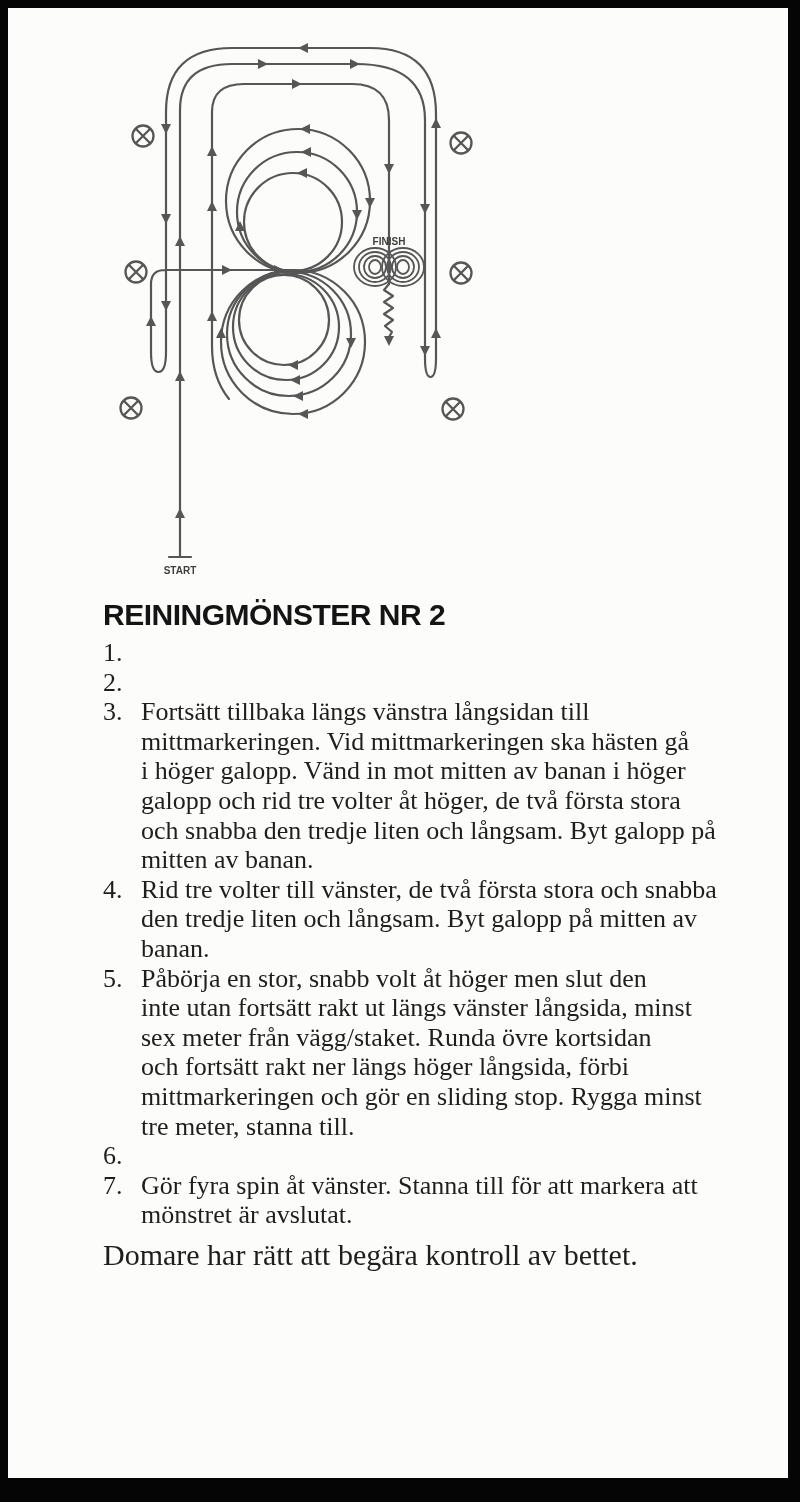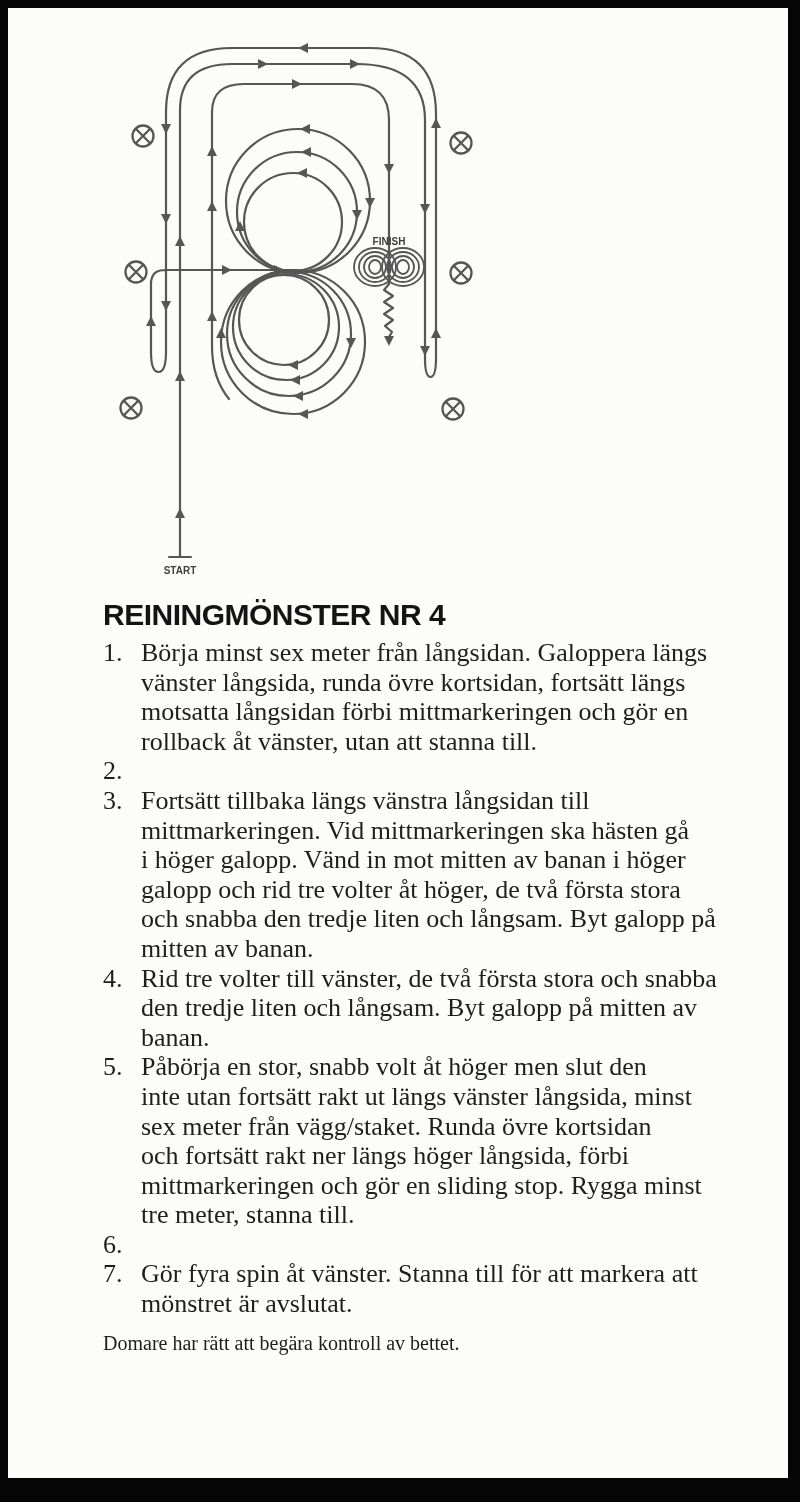--- a/index.html
+++ b/index.html
@@ -46,21 +46,21 @@
     flex:none;
     line-height:29.6px;
   }
   .item .txt{
     white-space:pre;
     line-height:29.6px;
   }
   .footer{
     margin-top:9px;
     font-family:"Liberation Serif",serif;
-    font-size:20px;
+    font-size:30px;
     color:#1e1e1e;
   }
   .footer-line{
     white-space:pre;
     line-height:31px;
   }
   .diagram text{
     font-family:"Liberation Sans",sans-serif;
     font-weight:bold;
     font-size:10px;
@@ -181,28 +181,24 @@
           <circle cx="355" cy="393" r="10.5"></circle>
             <path d="M 347.8 385.8 L 362.2 400.2 M 347.8 400.2 L 362.2 385.8"></path>
         </g>
       </g>
 
       <text x="291" y="229">FINISH</text>
       <text x="82" y="558">START</text>
     </svg>
 
     <div class="content">
-      <h1 class="title">REININGMÖNSTER NR 4</h1>
+      <h1 class="title">REININGMÖNSTER NR 2</h1>
       <div class="list">
           <div class="item">
             <span class="num">1.</span>
-            <span class="txt">Börja minst sex meter från långsidan. Galoppera längs
-vänster långsida, runda övre kortsidan, fortsätt längs
-motsatta långsidan förbi mittmarkeringen och gör en
-rollback åt vänster, utan att stanna till.</span>
           </div>
           <div class="item">
             <span class="num">2.</span>
           </div>
           <div class="item">
             <span class="num">3.</span>
             <span class="txt">Fortsätt tillbaka längs vänstra långsidan till
 mittmarkeringen. Vid mittmarkeringen ska hästen gå
 i höger galopp. Vänd in mot mitten av banan i höger
 galopp och rid tre volter åt höger, de två första stora

